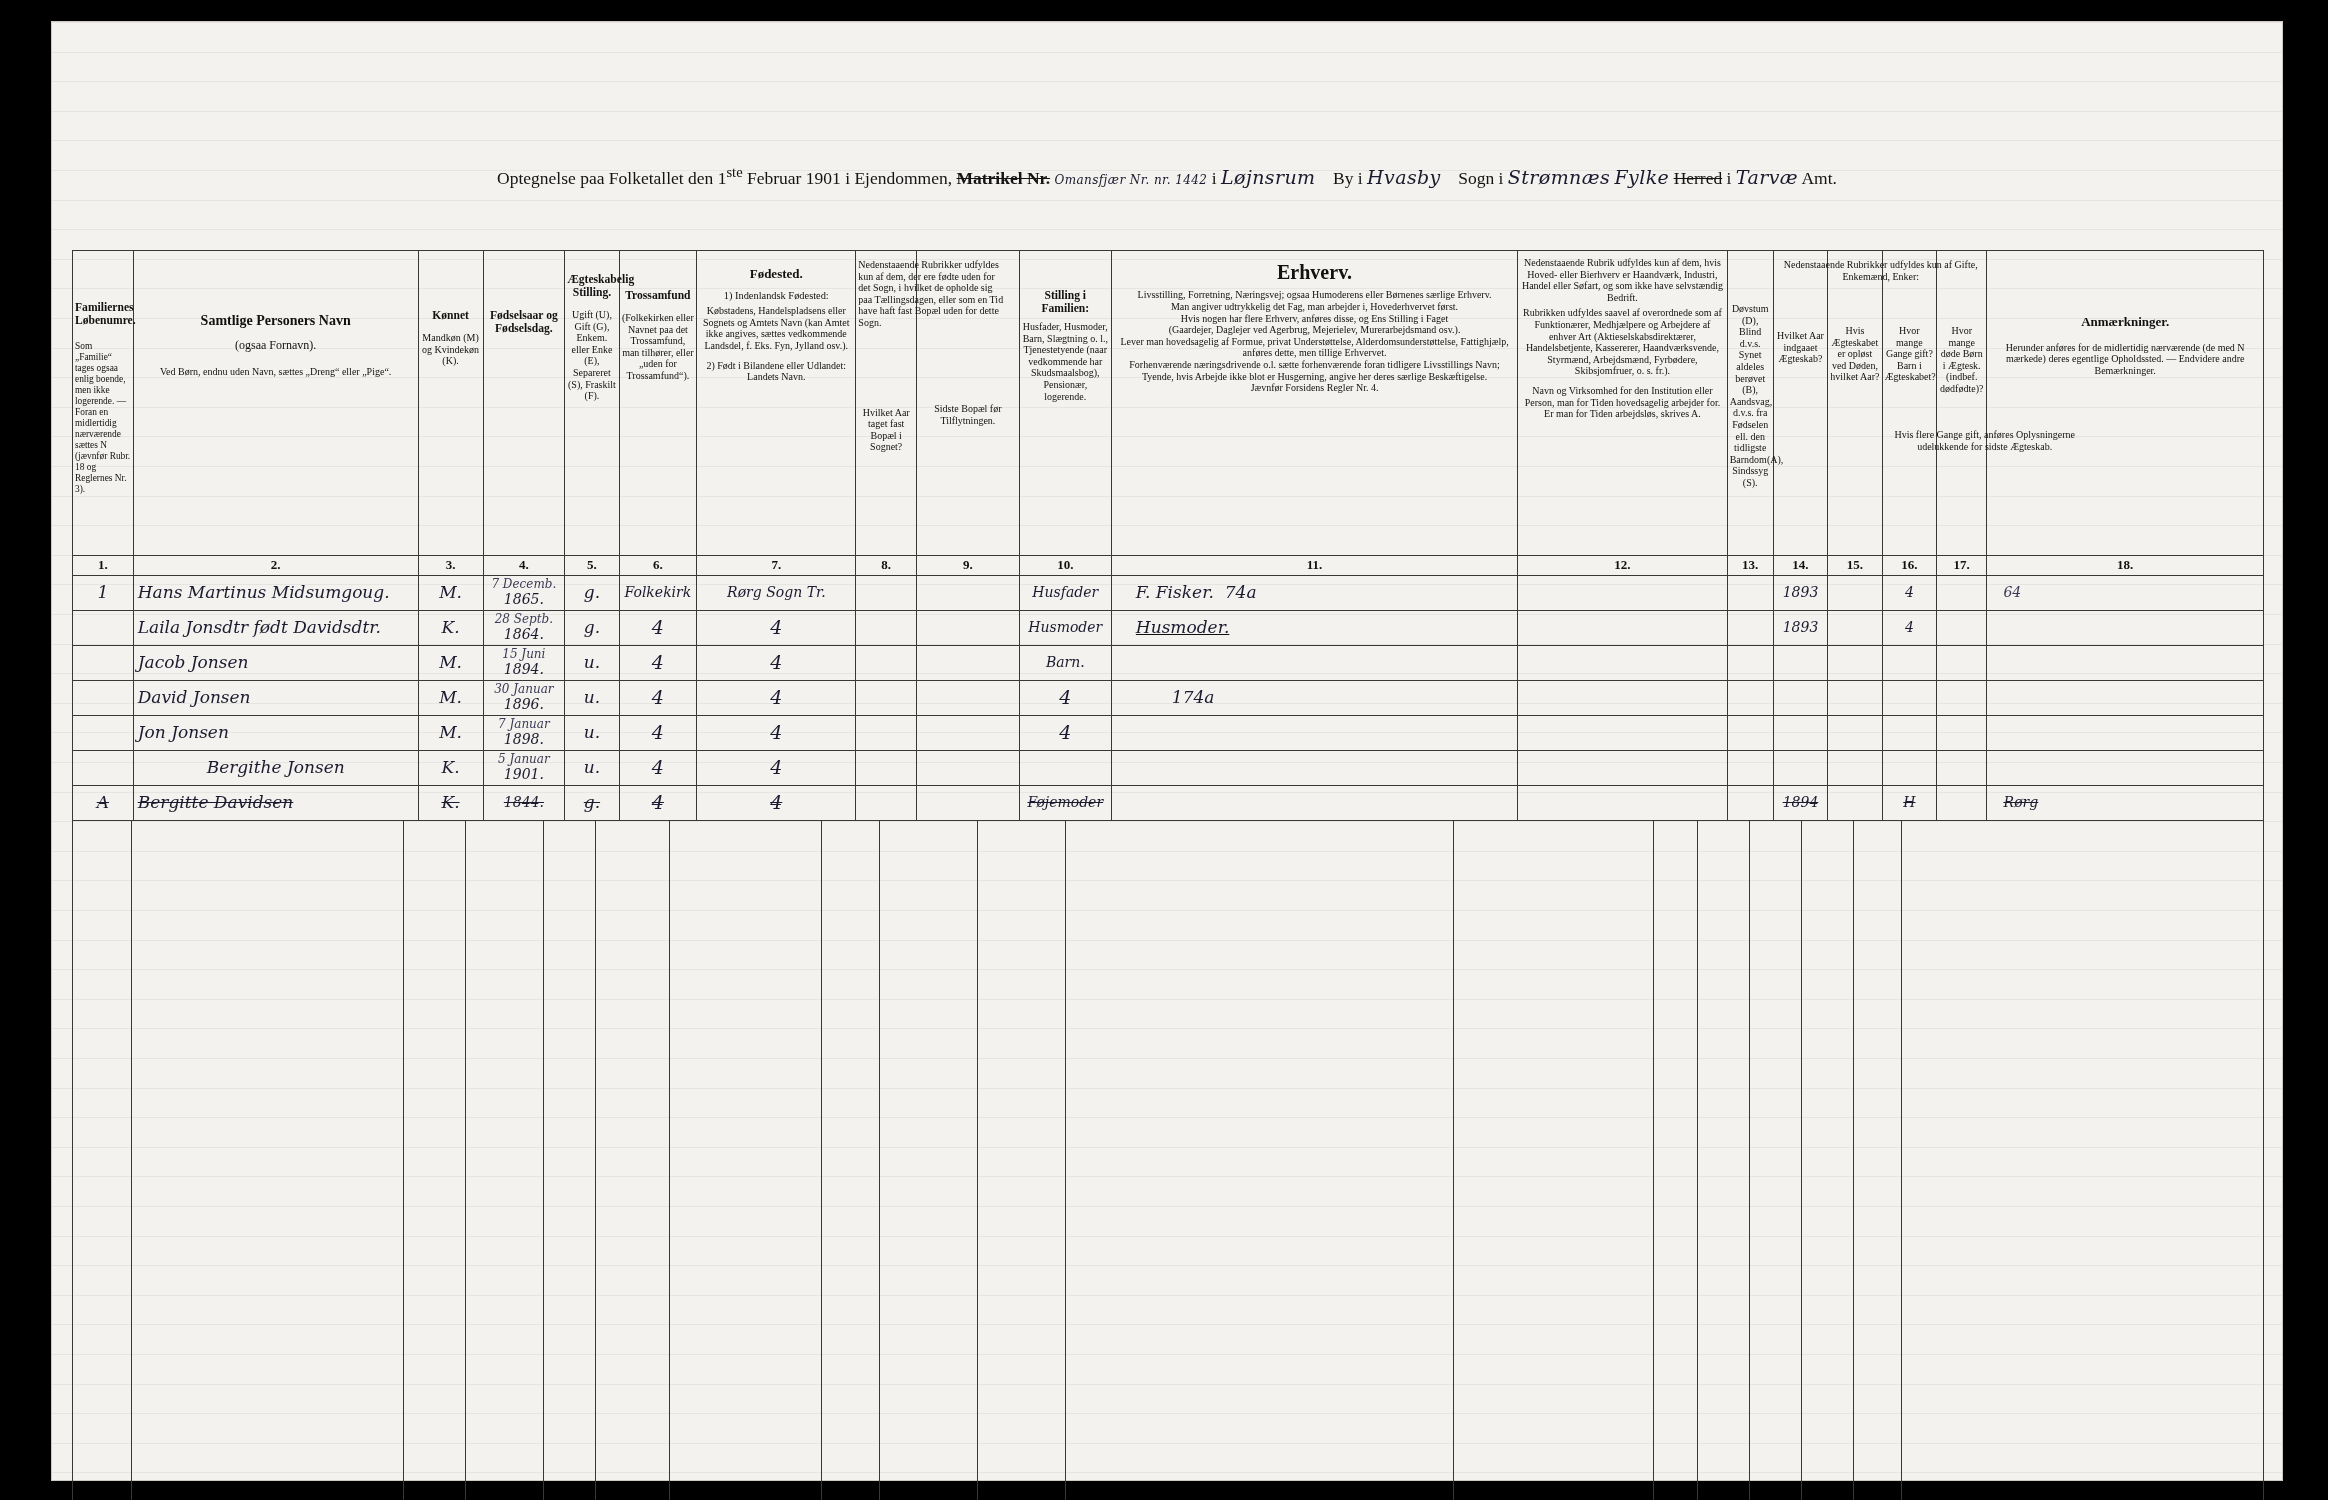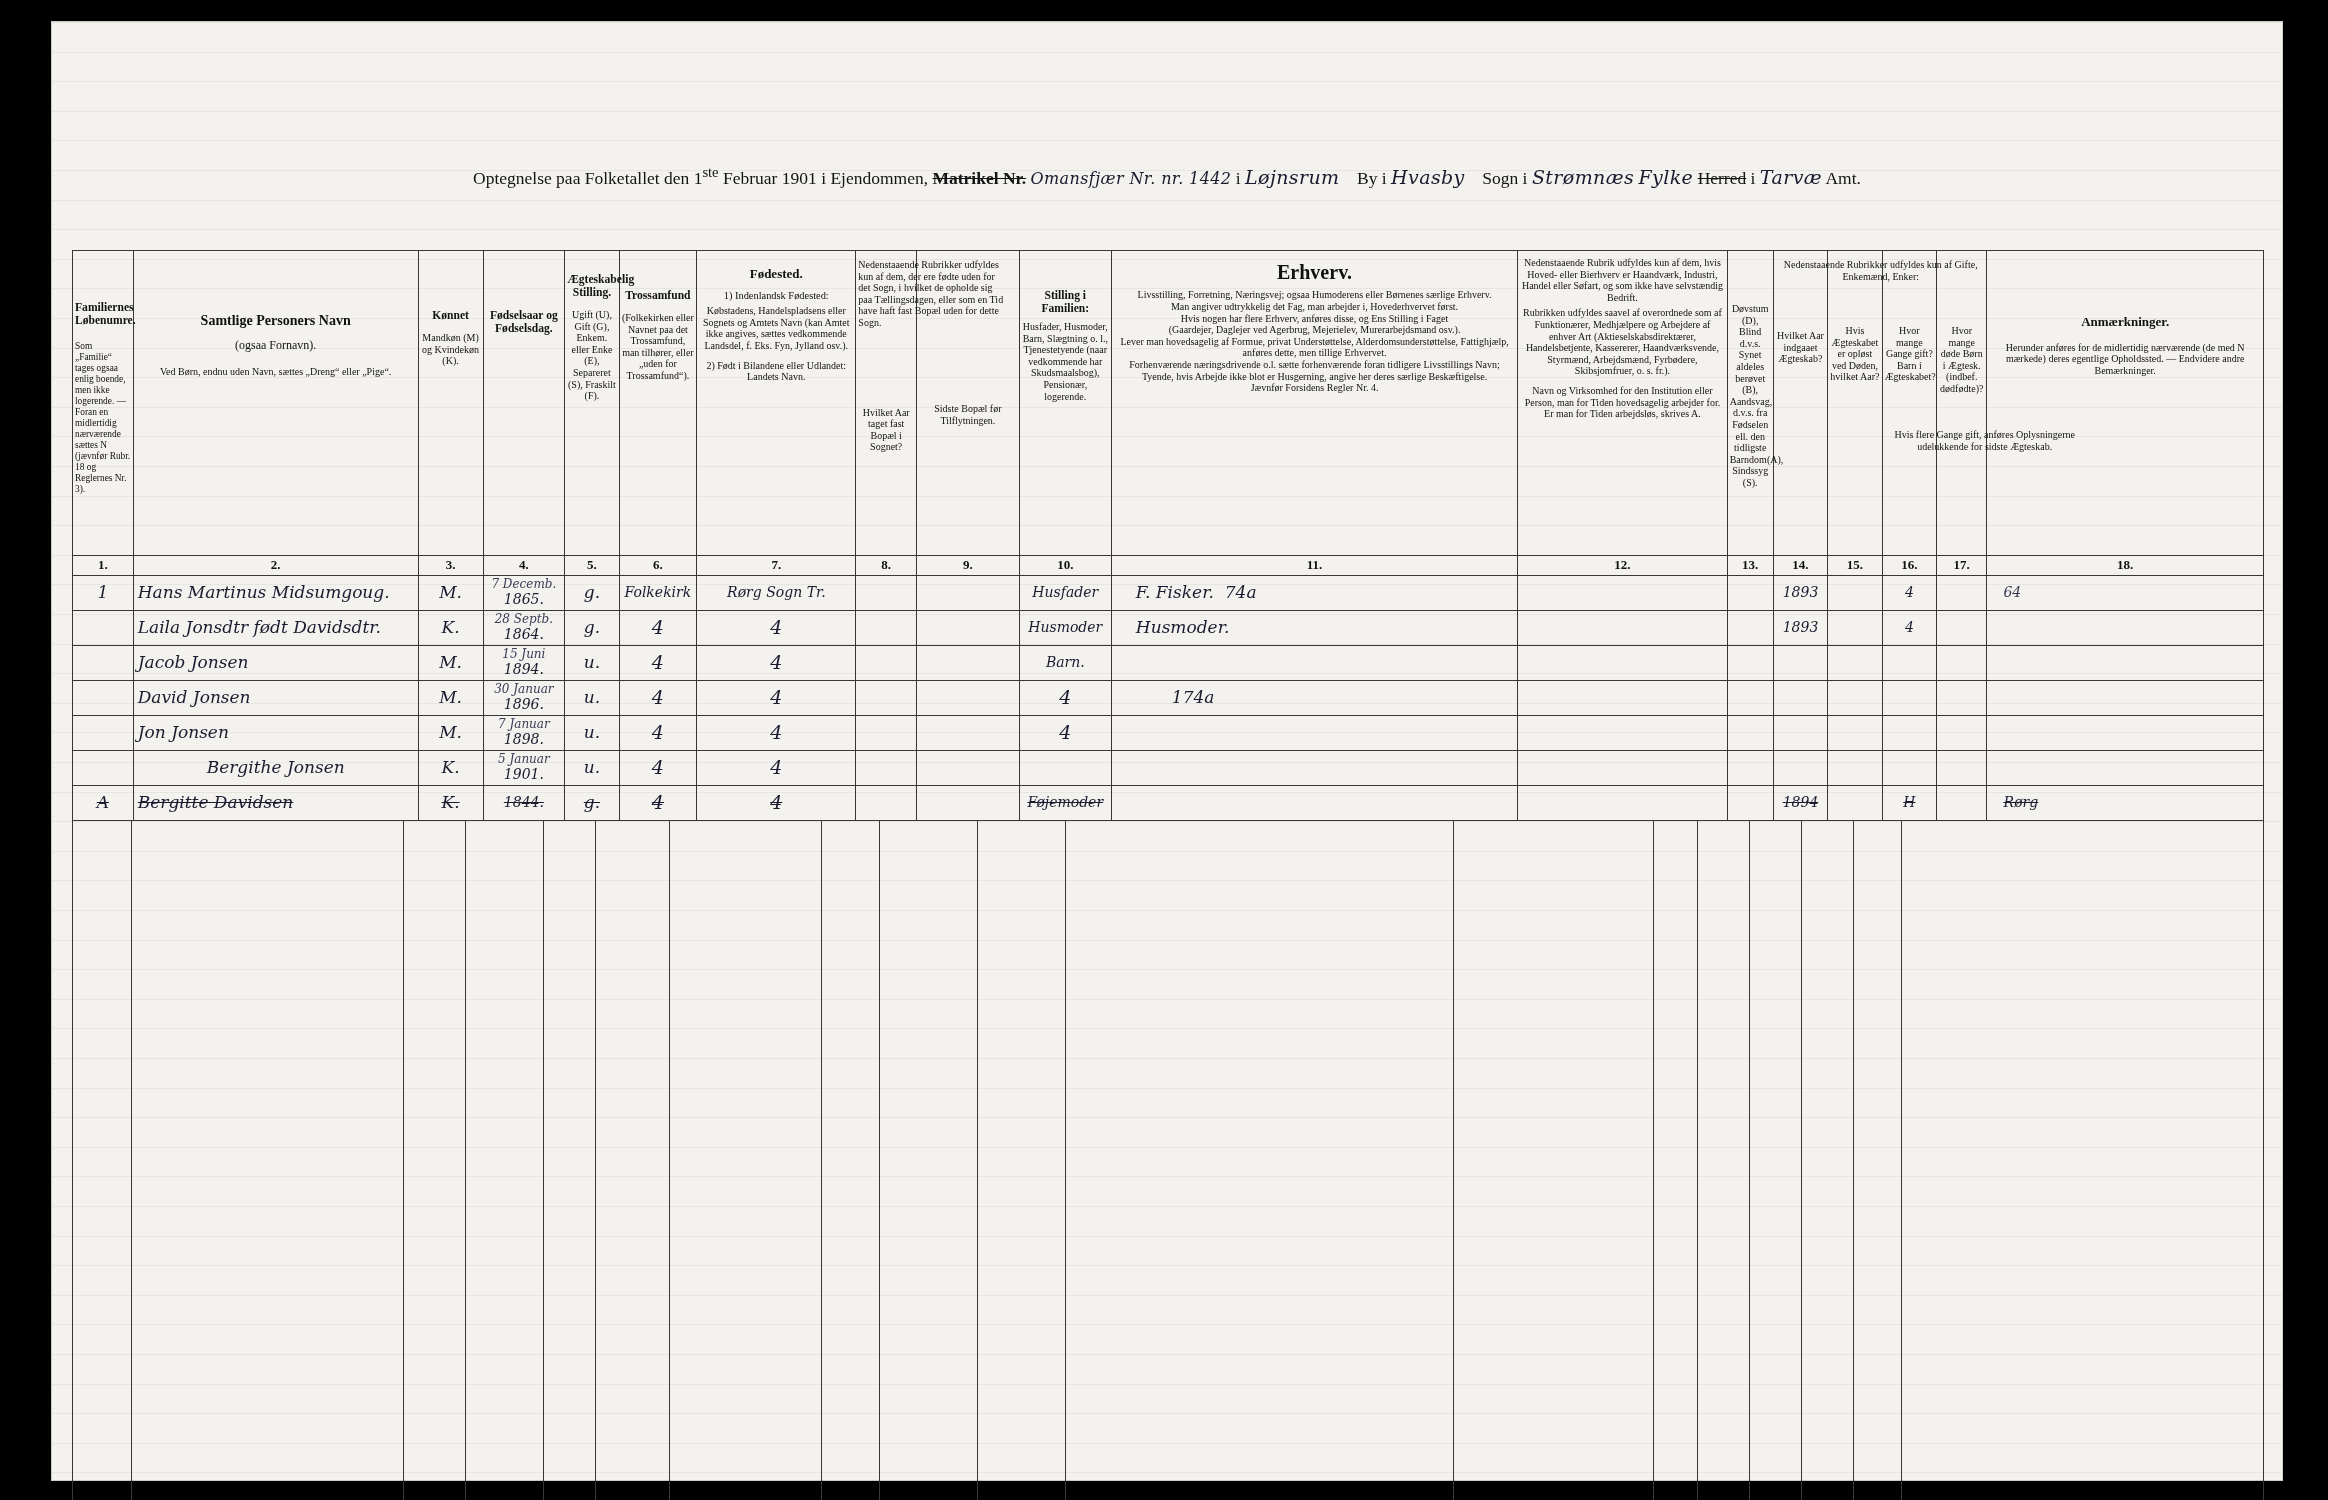--- a/index.html
+++ b/index.html
@@ -65,21 +65,21 @@
   }
   .subtitle .bold { font-weight: bold; }
   .strike { text-decoration: line-through; }
   .hw {
     font-family: "DejaVu Serif", serif;
     font-style: italic;
     color: #1a1a2e;
     font-size: 19px;
     letter-spacing: 0.4px;
   }
-  .hw.small { font-size: 16px; text-align: center; }
+  .hw.small { font-size: 12px; text-align: center; }
   .note {
     position: absolute;
     top: 190px;
     left: 0;
     width: 2230px;
     text-align: center;
     font-size: 13.5px;
     color: #1d1d1d;
   }
 
@@ -311,21 +311,21 @@
         <td><span class="ink"></span></td>
         <td style="text-align:left;"><span class="ink">Laila Jonsdtr født Davidsdtr.</span></td>
         <td><span class="ink">K.</span></td>
         <td><span class="ink xs faint">28 Septb.</span><span class="ink sm dbl">1864.</span></td>
         <td><span class="ink">g.</span></td>
         <td><span class="tick">4</span></td>
         <td><span class="tick">4</span></td>
         <td></td>
         <td></td>
         <td><span class="ink sm">Husmoder</span></td>
-        <td style="text-align:left;padding-left:24px;"><span class="ink">Husmoder.</span></td>
+        <td style="text-align:left;padding-left:24px;text-decoration:underline;"><span class="ink">Husmoder.</span></td>
         <td></td>
         <td></td>
         <td><span class="ink sm">1893</span></td>
         <td></td>
         <td><span class="ink sm">4</span></td>
         <td></td>
         <td></td>
       </tr>
 
       <tr class="data-row">

